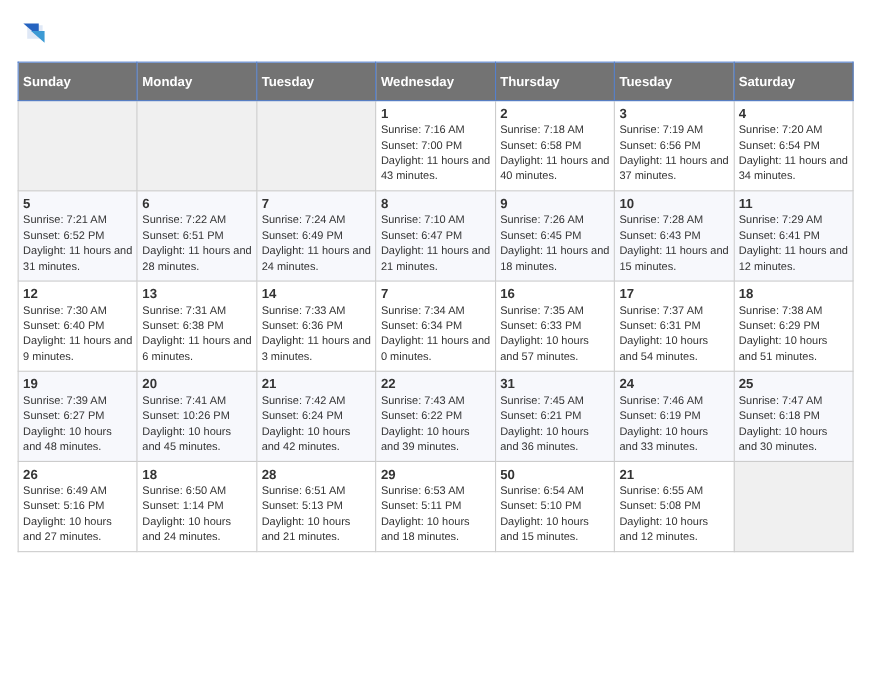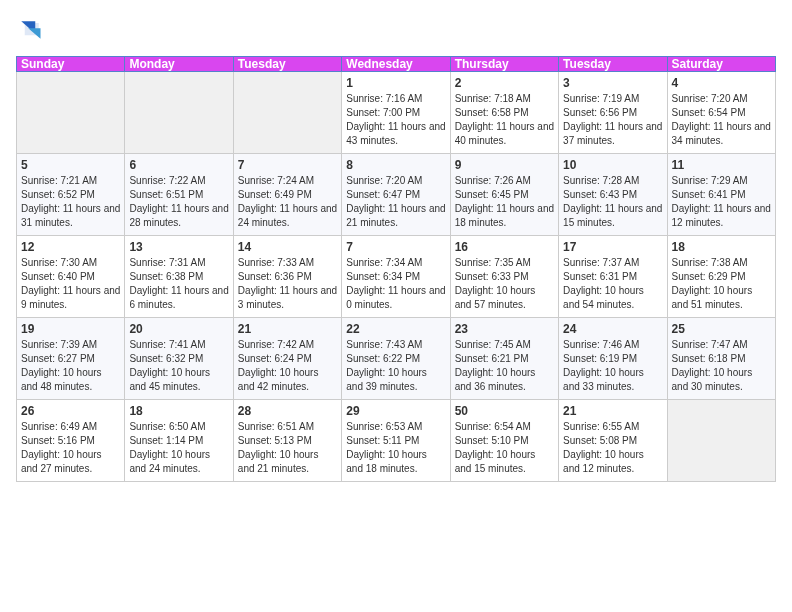--- a/index.html
+++ b/index.html
@@ -51,25 +51,25 @@
     .location-title {
       font-size: 15px;
       color: #555;
     }
     .calendar {
       width: 100%;
       border-collapse: collapse;
       table-layout: fixed;
     }
     .calendar th {
-      background: #d946ef;
+      background: #737373;
       color: #fff;
       font-size: 12px;
       font-weight: bold;
-      padding: 0 4px;
+      padding: 10px 4px;
       text-align: left;
       border: 1px solid #5580cc;
     }
     .calendar td {
       vertical-align: top;
       border: 1px solid #ccc;
       padding: 4px 4px;
       font-size: 10px;
       color: #333;
       height: 82px;
@@ -170,21 +170,21 @@
 Daylight: 11 hours and 28 minutes.</div>
         </td>
         <td>
           <span class="day-number">7</span>
           <div class="day-info">Sunrise: 7:24 AM
 Sunset: 6:49 PM
 Daylight: 11 hours and 24 minutes.</div>
         </td>
         <td>
           <span class="day-number">8</span>
-          <div class="day-info">Sunrise: 7:20 AM
+          <div class="day-info">Sunrise: 7:10 AM
 Sunset: 6:47 PM
 Daylight: 11 hours and 21 minutes.</div>
         </td>
         <td>
           <span class="day-number">9</span>
           <div class="day-info">Sunrise: 7:26 AM
 Sunset: 6:45 PM
 Daylight: 11 hours and 18 minutes.</div>
         </td>
         <td>
@@ -247,37 +247,37 @@
       <tr>
         <td>
           <span class="day-number">19</span>
           <div class="day-info">Sunrise: 7:39 AM
 Sunset: 6:27 PM
 Daylight: 10 hours and 48 minutes.</div>
         </td>
         <td>
           <span class="day-number">20</span>
           <div class="day-info">Sunrise: 7:41 AM
-Sunset: 6:32 PM
+Sunset: 10:26 PM
 Daylight: 10 hours and 45 minutes.</div>
         </td>
         <td>
           <span class="day-number">21</span>
           <div class="day-info">Sunrise: 7:42 AM
 Sunset: 6:24 PM
 Daylight: 10 hours and 42 minutes.</div>
         </td>
         <td>
           <span class="day-number">22</span>
           <div class="day-info">Sunrise: 7:43 AM
 Sunset: 6:22 PM
 Daylight: 10 hours and 39 minutes.</div>
         </td>
         <td>
-          <span class="day-number">23</span>
+          <span class="day-number">31</span>
           <div class="day-info">Sunrise: 7:45 AM
 Sunset: 6:21 PM
 Daylight: 10 hours and 36 minutes.</div>
         </td>
         <td>
           <span class="day-number">24</span>
           <div class="day-info">Sunrise: 7:46 AM
 Sunset: 6:19 PM
 Daylight: 10 hours and 33 minutes.</div>
         </td>

